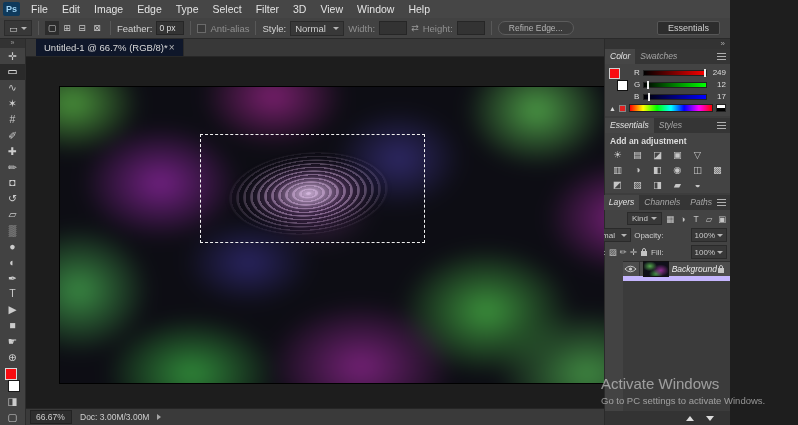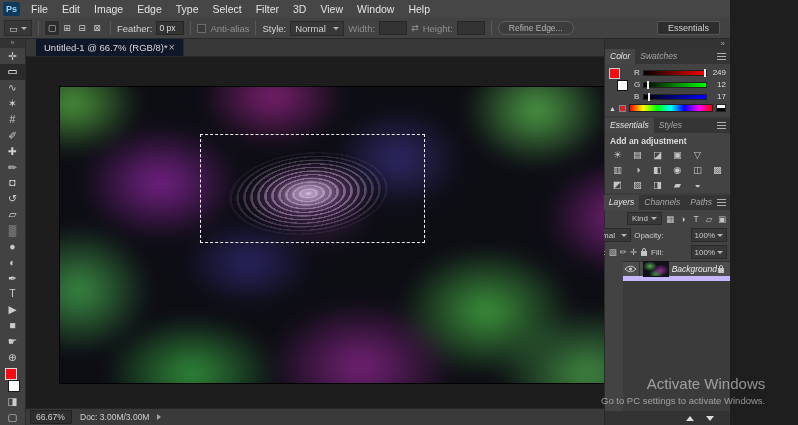--- a/index.html
+++ b/index.html
@@ -126,21 +126,21 @@
       radial-gradient(7px 5px at 25% 30%, rgba(92,182,82,.9), transparent),
       radial-gradient(8px 6px at 70% 60%, rgba(162,52,162,.85), transparent),
       radial-gradient(7px 5px at 50% 85%, rgba(72,172,72,.85), transparent),
       #10101a; }
   .lname { flex:1; font-size:8.5px; font-style:italic; color:#ececec; white-space:nowrap; overflow:hidden; }
   .lrow svg { flex:0 0 auto; }
   .dock-bottom { height:14px; background:#333; display:flex; align-items:center; justify-content:flex-end; gap:12px; padding-right:16px; }
   .tri-up { width:0; height:0; border-left:4px solid transparent; border-right:4px solid transparent; border-bottom:5px solid #dcdcdc; }
   .tri-down { width:0; height:0; border-left:4px solid transparent; border-right:4px solid transparent; border-top:5px solid #dcdcdc; }
 
-  .watermark { position:absolute; left:601px; top:375px; color:rgba(255,255,255,.5); pointer-events:none; z-index:50;text-align:right; }
+  .watermark { position:absolute; left:601px; top:375px; color:rgba(255,255,255,.5); pointer-events:none; z-index:50; }
   .wm1 { font-size:15px; }
   .wm2 { font-size:9.5px; margin-top:3px; white-space:nowrap; }
 </style>
 </head>
 <body>
 
 <div class="root">
 
   <div class="menubar">
     <div class="ps-logo">Ps</div>

